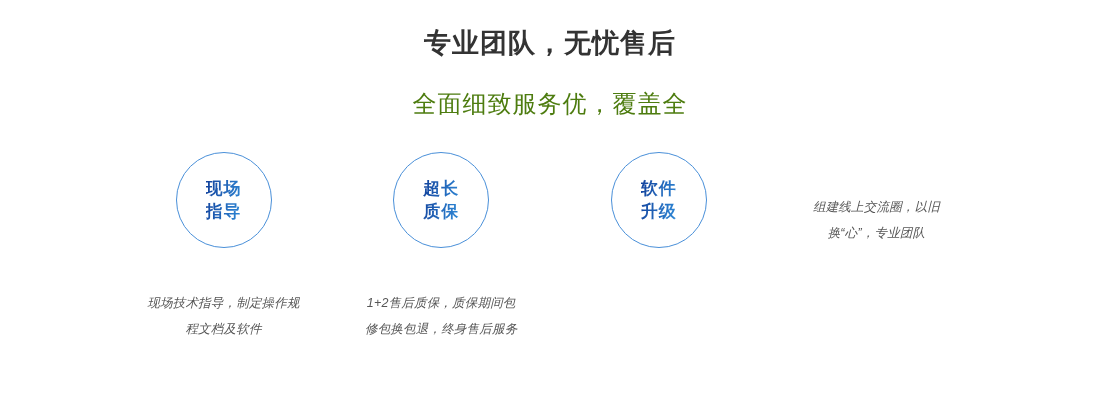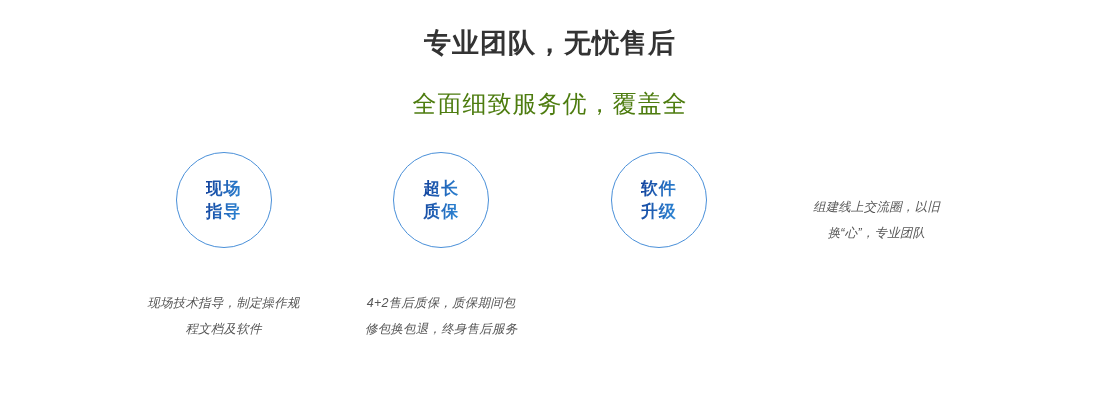--- a/index.html
+++ b/index.html
@@ -116,21 +116,21 @@
 指导</div>
       </div>
       <div class="feature-desc">现场技术指导，制定操作规程文档及软件</div>
     </div>
 
     <div class="feature-item">
       <div class="circle">
         <div class="circle-label">超长
 质保</div>
       </div>
-      <div class="feature-desc">4+2售后质保，质保期间包修包换包退，终身售后服务</div>
+      <div class="feature-desc">1+2售后质保，质保期间包修包换包退，终身售后服务</div>
     </div>
 
     <div class="feature-item">
       <div class="circle">
         <div class="circle-label">软件
 升级</div>
       </div>
     </div>
 
 

